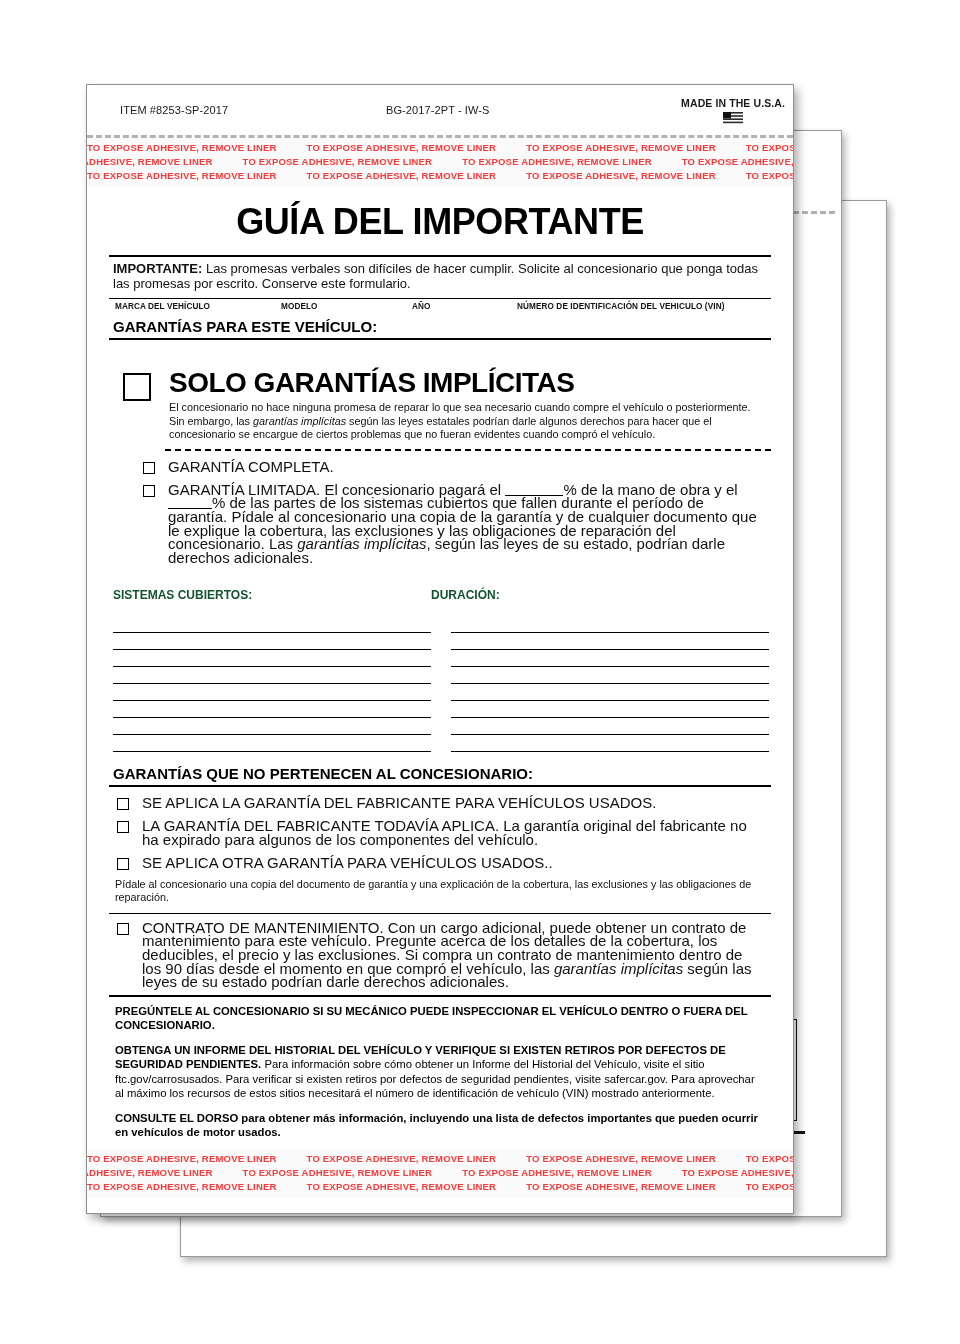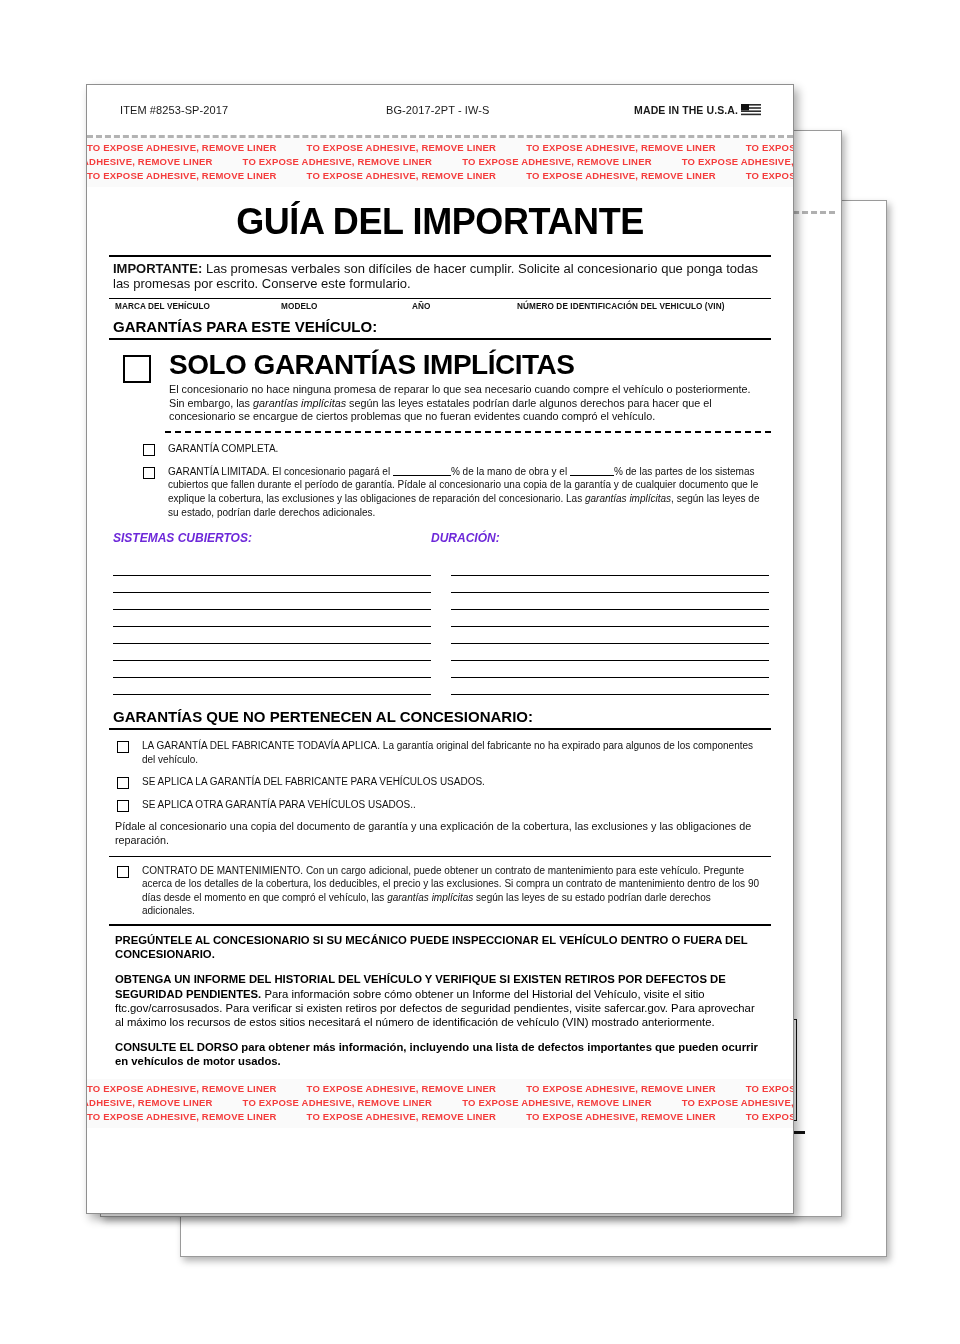--- a/index.html
+++ b/index.html
@@ -74,22 +74,22 @@
     position: relative;
     height: 50px;
     display: flex;
     align-items: center;
     font-size: 11px;
     color: #1a1a1a;
     letter-spacing: .1px;
   }
   .imprint .item  { position: absolute; left: 33px;  }
   .imprint .form  { position: absolute; left: 299px; }
-  .imprint .usa   { position: absolute; right: 32px; display: flex; align-items: center; gap: 3px;
-                    font-weight: bold; font-size: 10.5px; }
+  .imprint .usa   { position: absolute; right: 8px; display: flex; align-items: center; gap: 3px;
+                    font-weight: bold; font-size: 10.5px; flex-direction: column; }
   .flag { display: inline-block; width: 20px; height: 12px; position: relative; }
 
   
   .perf {
     border-top: 3px dashed #b3b3b3;
     margin: 0 0 0 0;
   }
 
   
   .liner {
@@ -150,21 +150,21 @@
     font-size: 15px;
     font-weight: bold;
     padding: 3px 2px 3px 4px;
     color: #000;
   }
 
   
   .big-row {
     display: flex;
     align-items: flex-start;
-    padding-top: 10px;
+    padding-top: 28px;
   }
   .cb-big {
     width: 24px; height: 24px;
     border: 2px solid #000;
     flex: 0 0 auto;
     margin: 5px 18px 0 14px;
   }
   .big-title {
     font-size: 28px;
     font-weight: bold;
@@ -193,43 +193,42 @@
     margin-top: 9px;
   }
   .cb-sm {
     width: 10px; height: 10px;
     border: 1.5px solid #000;
     flex: 0 0 auto;
     margin: 2px 13px 0 34px;
   }
   .cb-sm.narrow { margin-left: 8px; }
   .sm-text {
-    font-size: 10px;
+    font-size: 15px;
     line-height: 13.6px;
     color: #111;
     padding-right: 6px;
   }
   .sm-text i { font-style: italic; }
   .blank-line {
     display: inline-block;
     border-bottom: 1px solid #000;
     width: 58px;
     vertical-align: -1px;
   }
   .blank-line.sh { width: 44px; }
 
   
   .cols-head {
     display: flex;
     font-size: 12px;
     font-weight: bold;
-    margin-top: 12px;
+    margin-top: 24px;
     padding-left: 4px;
-    color: #6d28d9;
-    font-style: italic;
+    color: #14532d;
   }
   .cols-head .c1 { width: 318px; }
   .ruled {
     display: flex;
     gap: 20px;
     margin-top: 14px;
     padding: 0 2px 0 4px;
   }
   .ruled .col { flex: 1; }
   .ruled .rl {
@@ -390,25 +389,25 @@
       </div>
     </div>
 
     <div class="spacer-md"></div>
 
     <div class="sec-head">GARANTÍAS QUE NO PERTENECEN AL CONCESIONARIO:</div>
     <div class="hr-thick"></div>
 
     <div class="sm-row">
       <div class="cb-sm narrow"></div>
-      <div class="sm-text">LA GARANTÍA DEL FABRICANTE TODAVÍA APLICA. La garantía original del fabricante no ha expirado para algunos de los componentes del vehículo.</div>
+      <div class="sm-text">SE APLICA LA GARANTÍA DEL FABRICANTE PARA VEHÍCULOS USADOS.</div>
     </div>
     <div class="sm-row">
       <div class="cb-sm narrow"></div>
-      <div class="sm-text">SE APLICA LA GARANTÍA DEL FABRICANTE PARA VEHÍCULOS USADOS.</div>
+      <div class="sm-text">LA GARANTÍA DEL FABRICANTE TODAVÍA APLICA. La garantía original del fabricante no ha expirado para algunos de los componentes del vehículo.</div>
     </div>
     <div class="sm-row">
       <div class="cb-sm narrow"></div>
       <div class="sm-text">SE APLICA OTRA GARANTÍA PARA VEHÍCULOS USADOS..</div>
     </div>
 
     <div class="para">Pídale al concesionario una copia del documento de garantía y una explicación de la cobertura, las exclusiones y las obligaciones de reparación.</div>
 
     <div class="hr-med"></div>
 

